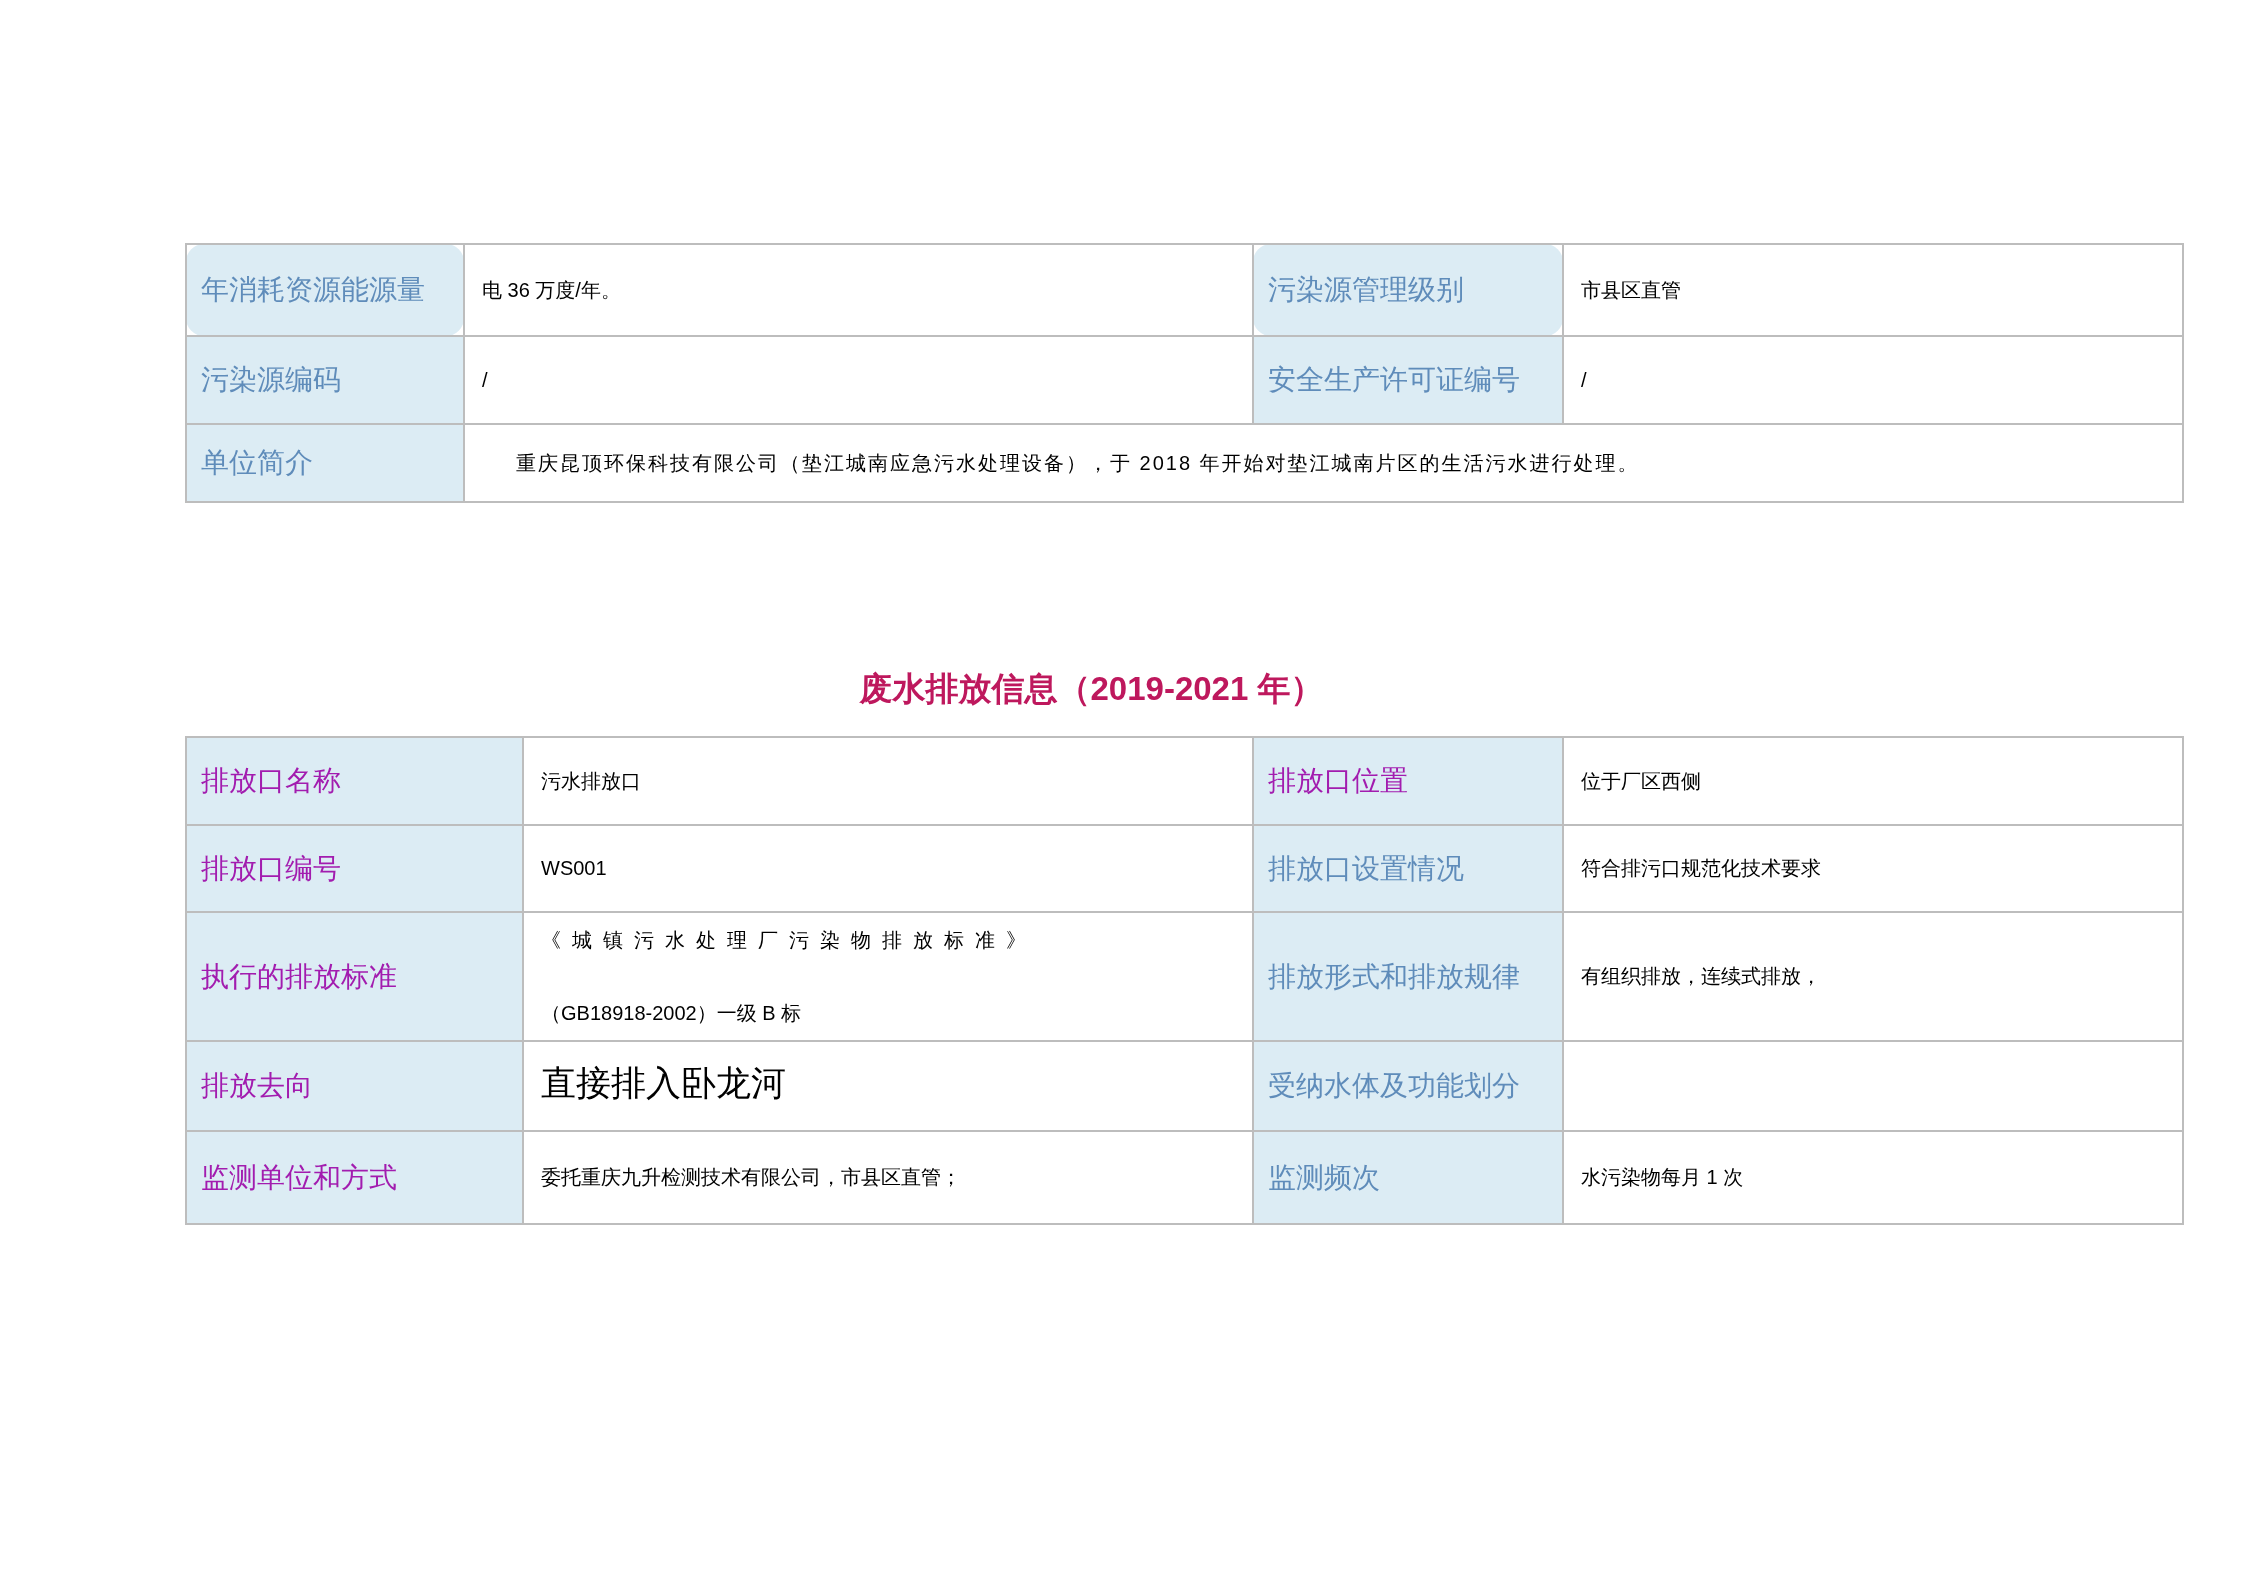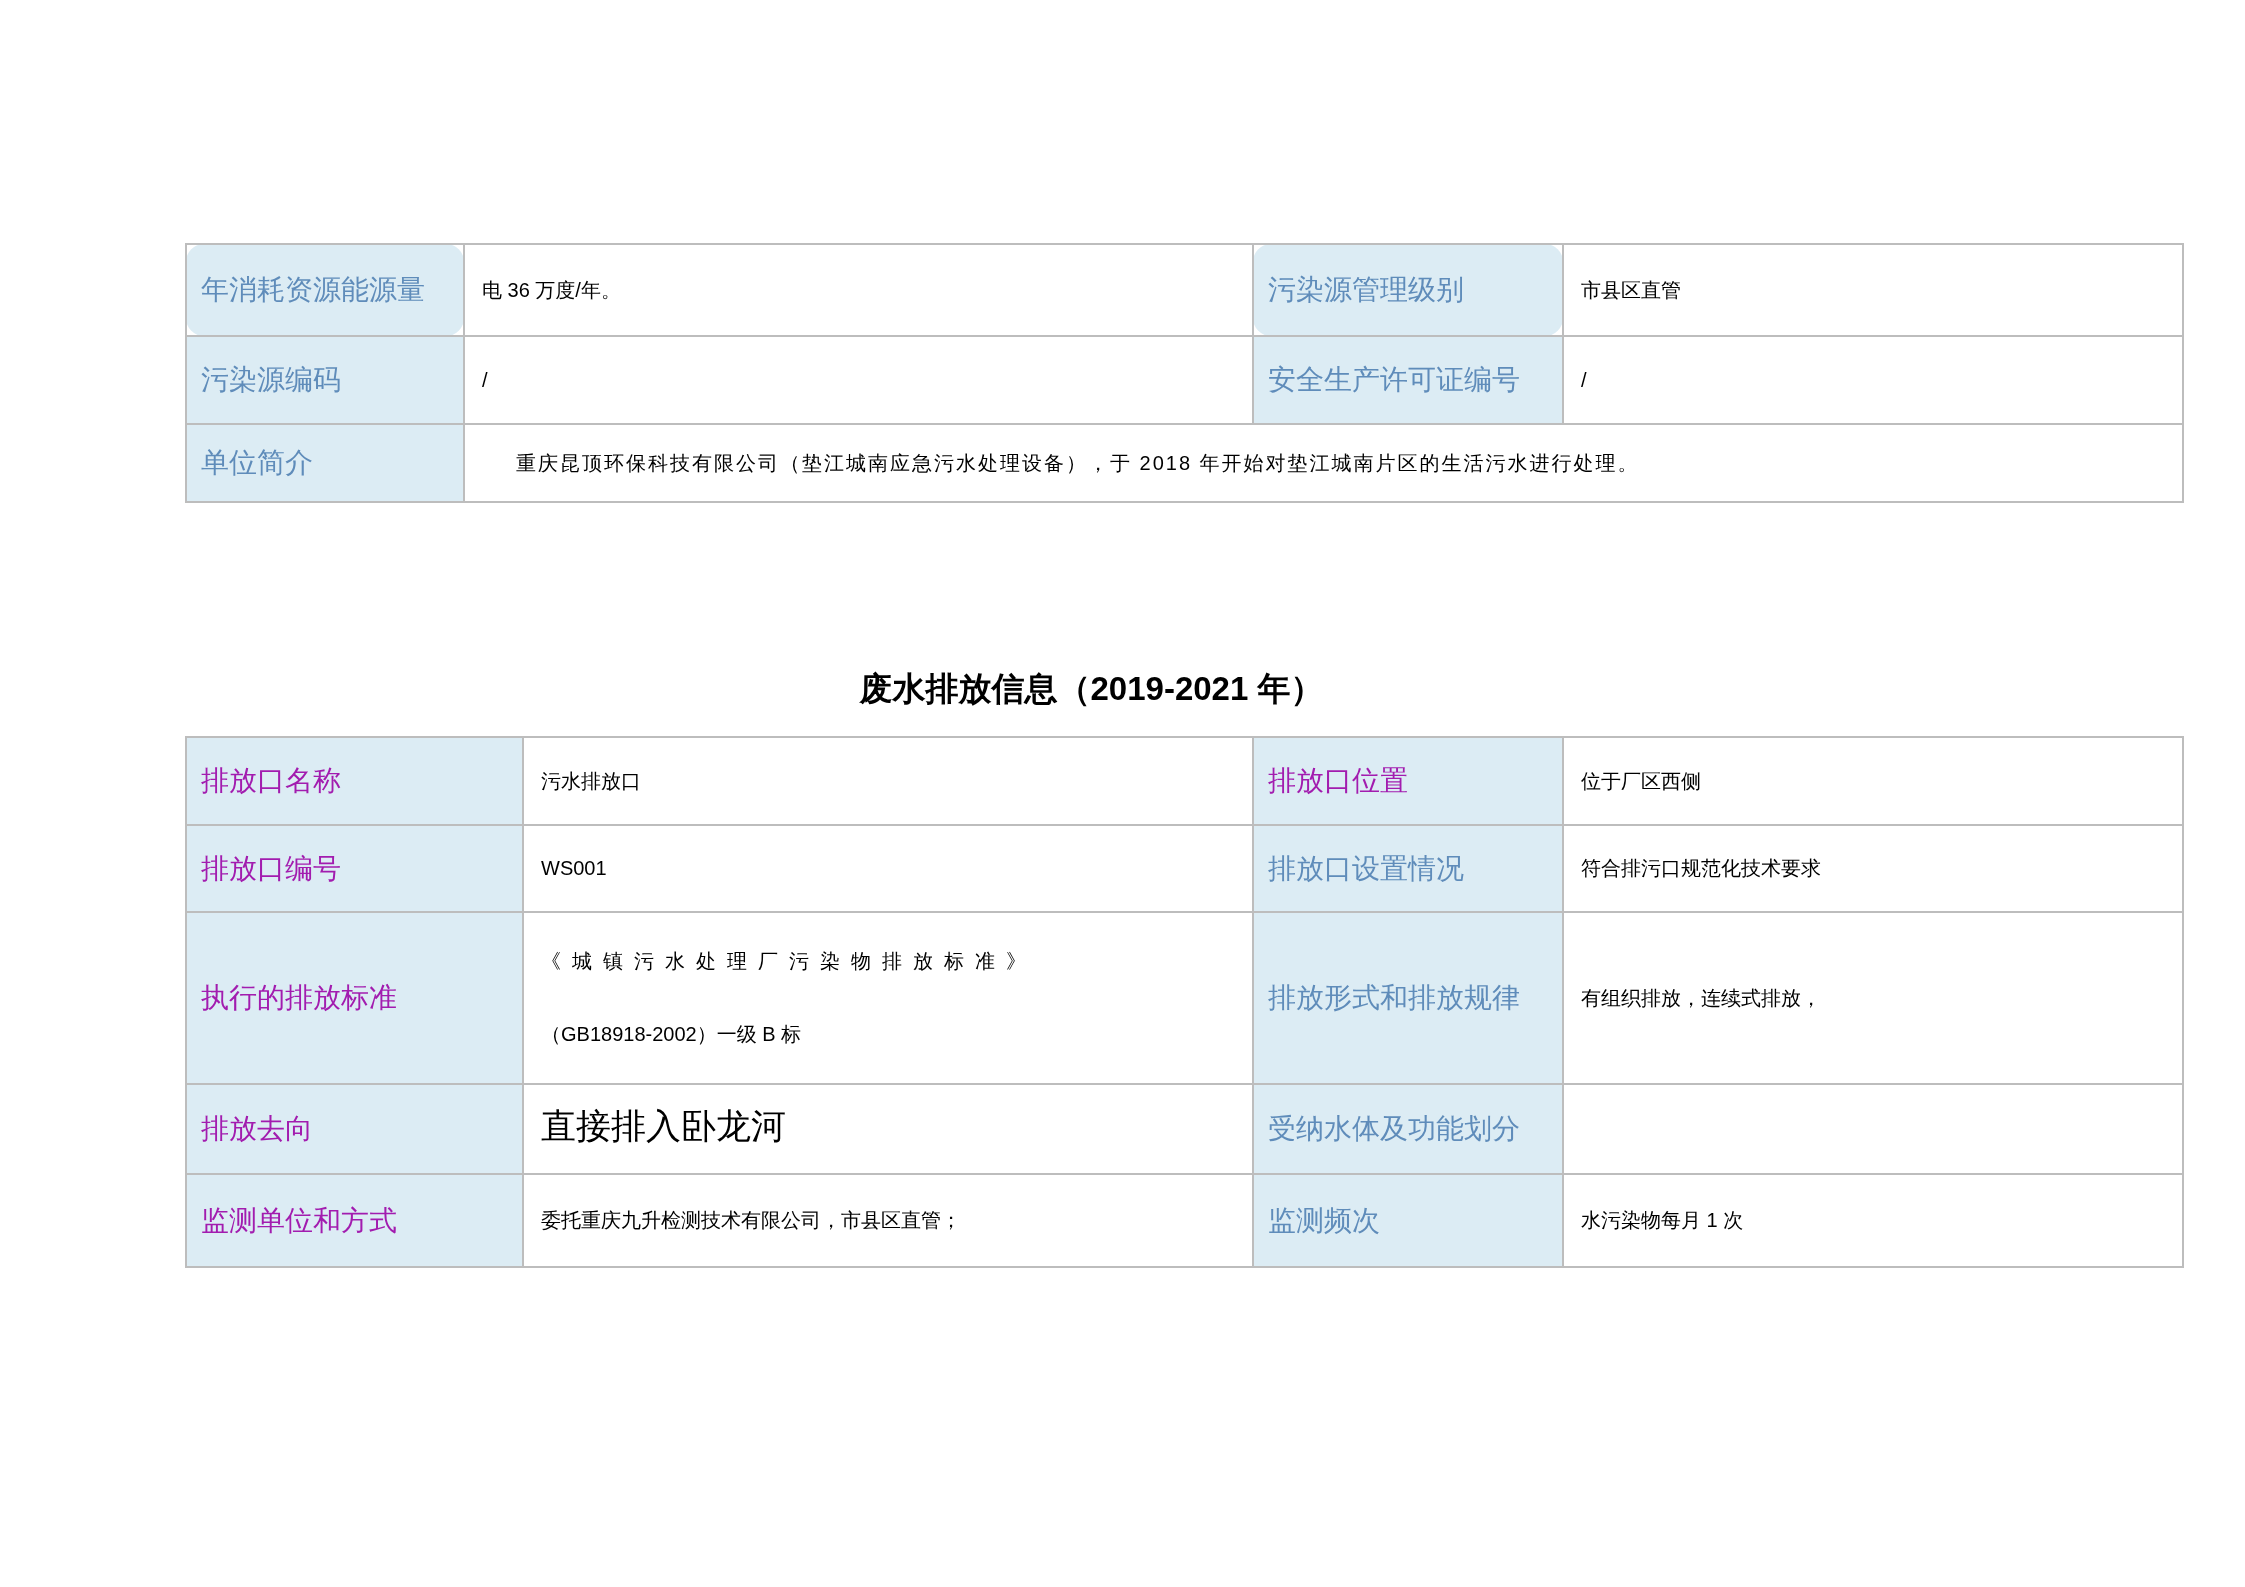--- a/index.html
+++ b/index.html
@@ -37,34 +37,34 @@
   td.lbl.bright { color: #a21caf; }
   td.lbl.muted  { color: #5f8cba; }
   td.val { color: #000000; background: #ffffff; padding-left: 17px; }
   #table1 { margin-top: 243px; }
   #table1 tr.r1 td { height: 92px; border-radius: 18px; }
   #table1 tr.r2 td { height: 88px; }
   #table1 tr.r3 td { height: 78px; }
   #table2 tr.r1 td { height: 88px; }
   #table2 tr.r2 td { height: 87px; }
   #table2 tr.r3 td { height: 87px; }
-  #table2 tr.r4 td { height: 172px; }
+  #table2 tr.r4 td { height: 129px; }
   #table2 tr.r5 td { height: 90px; }
   #table2 tr.r6 td { height: 93px; }
   .intro-val {
     letter-spacing: 2px;
     text-indent: 34px;
   }
   .section-title {
     margin-top: 163px;
     margin-bottom: 24px;
     text-align: center;
     font-size: 33px;
     font-weight: 700;
-    color: #000000;
+    color: #be185d;
     position: relative;
     left: -92px;
     line-height: 1.4;
   }
   .std-line1 { letter-spacing: 11px; white-space: nowrap; }
   .std-line2 { margin-top: 46px; }
   .serif-val {
     font-family: Liberation Mono, monospace;
     font-size: 35px;
   }

